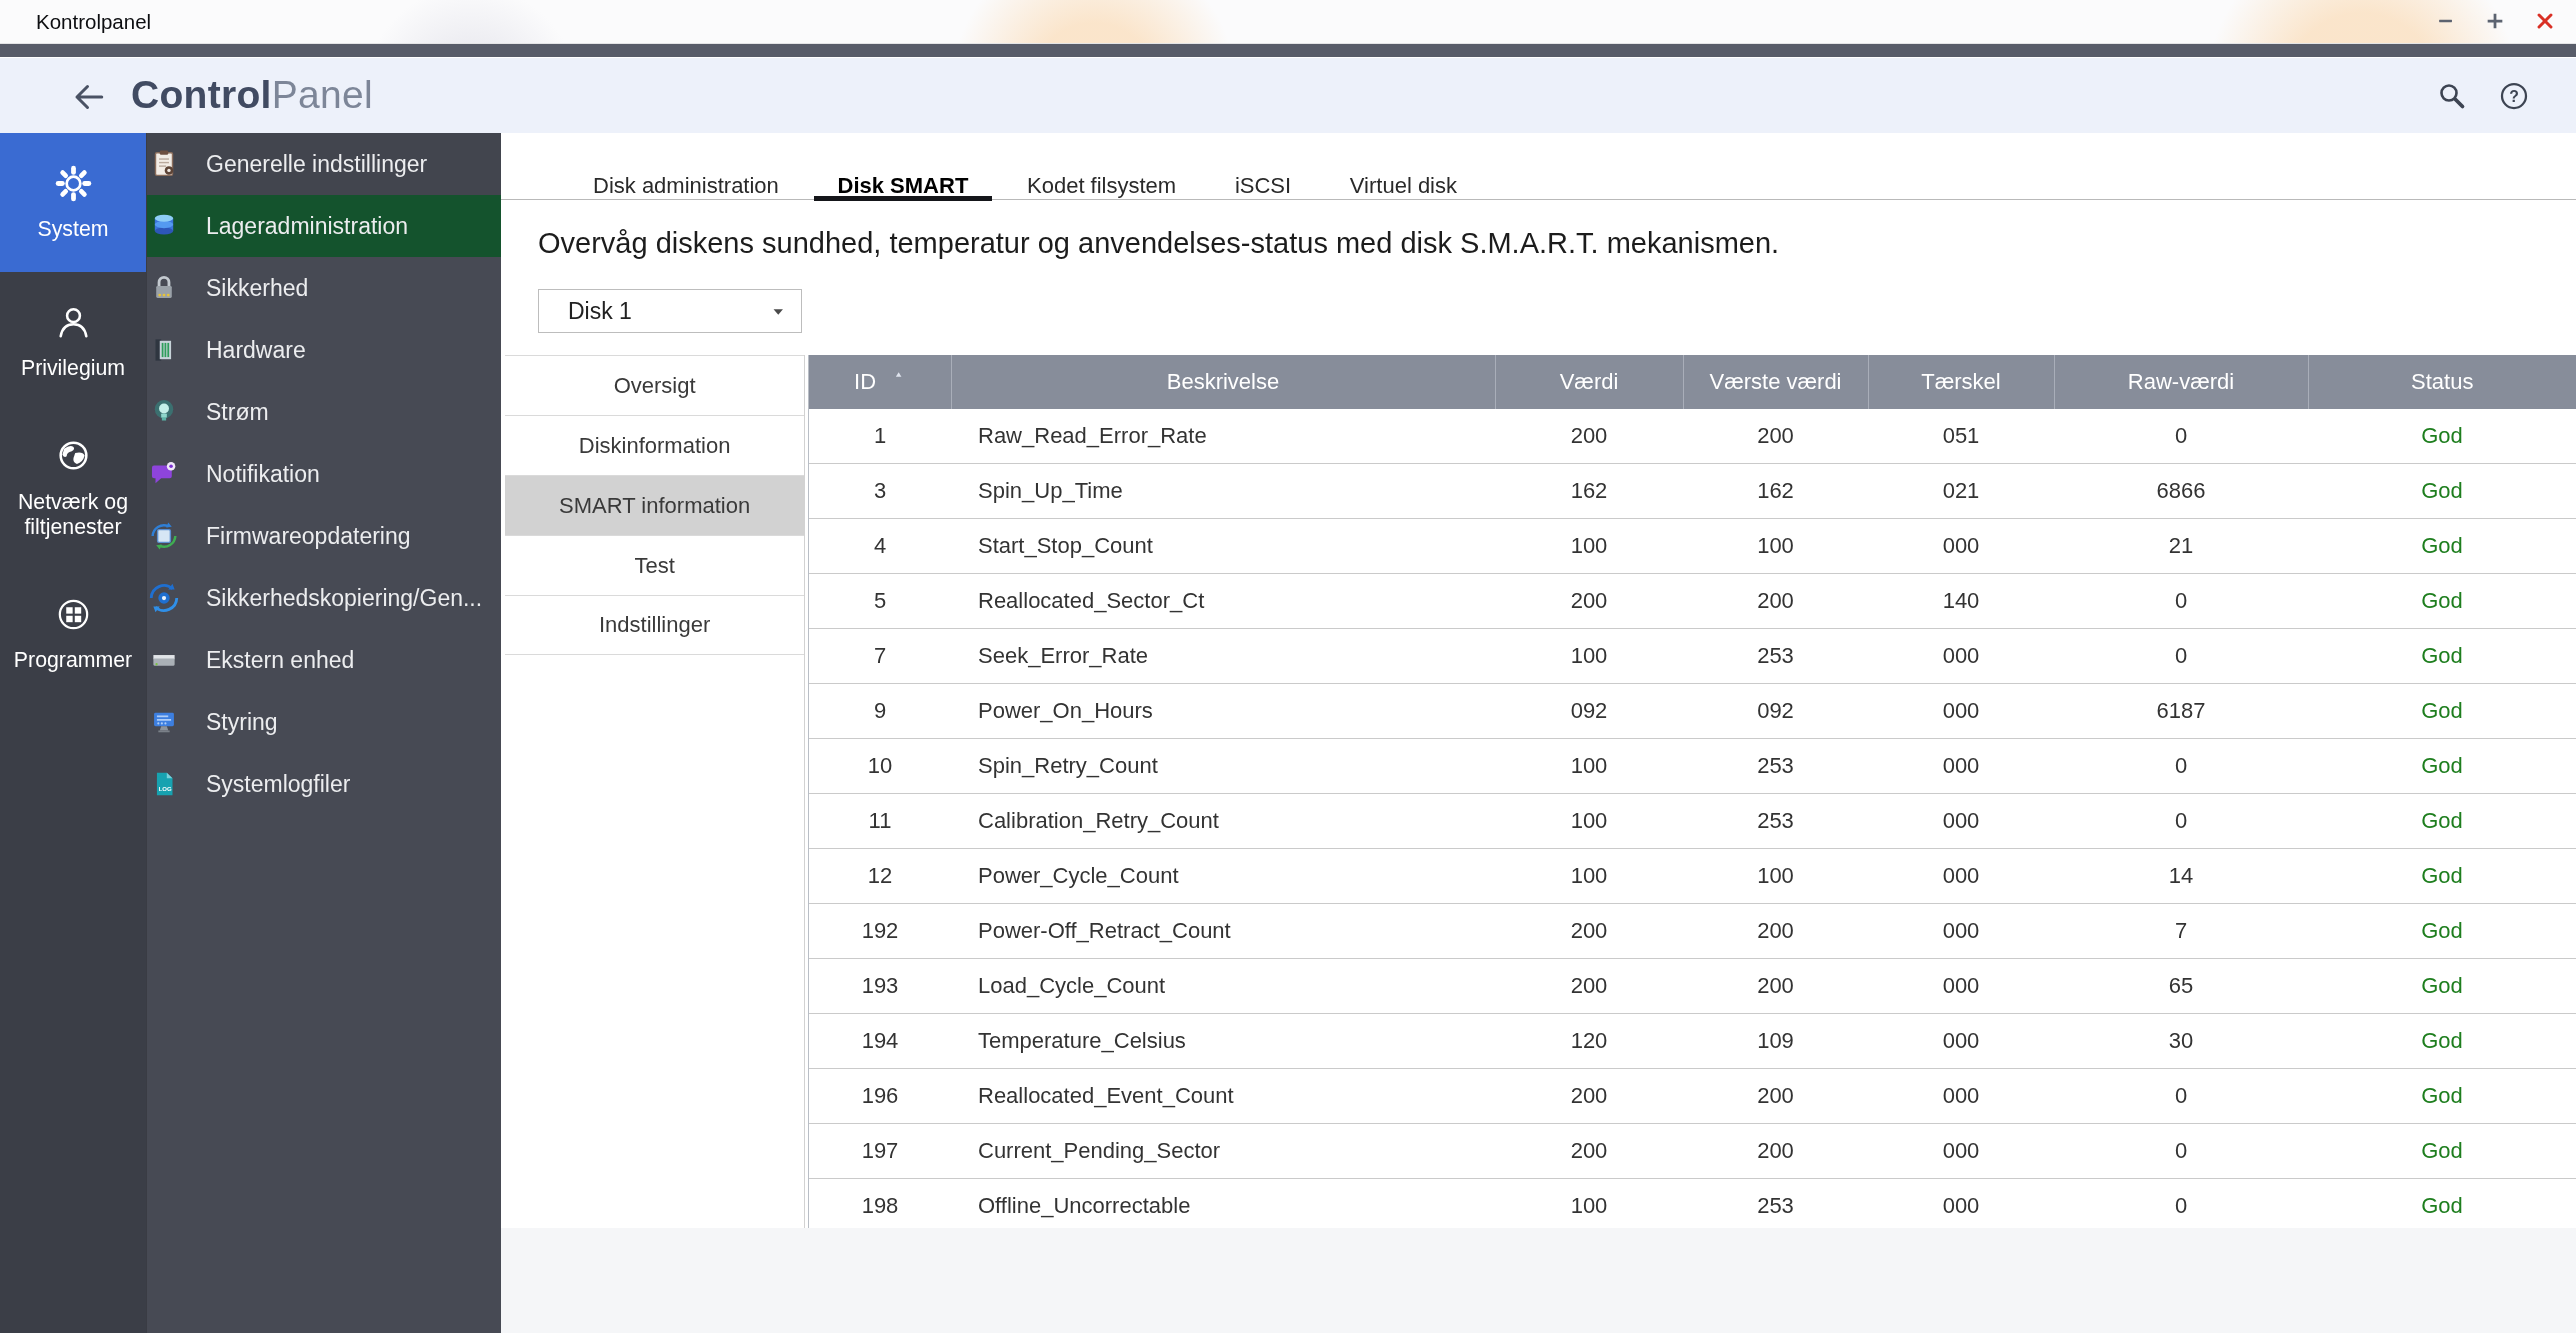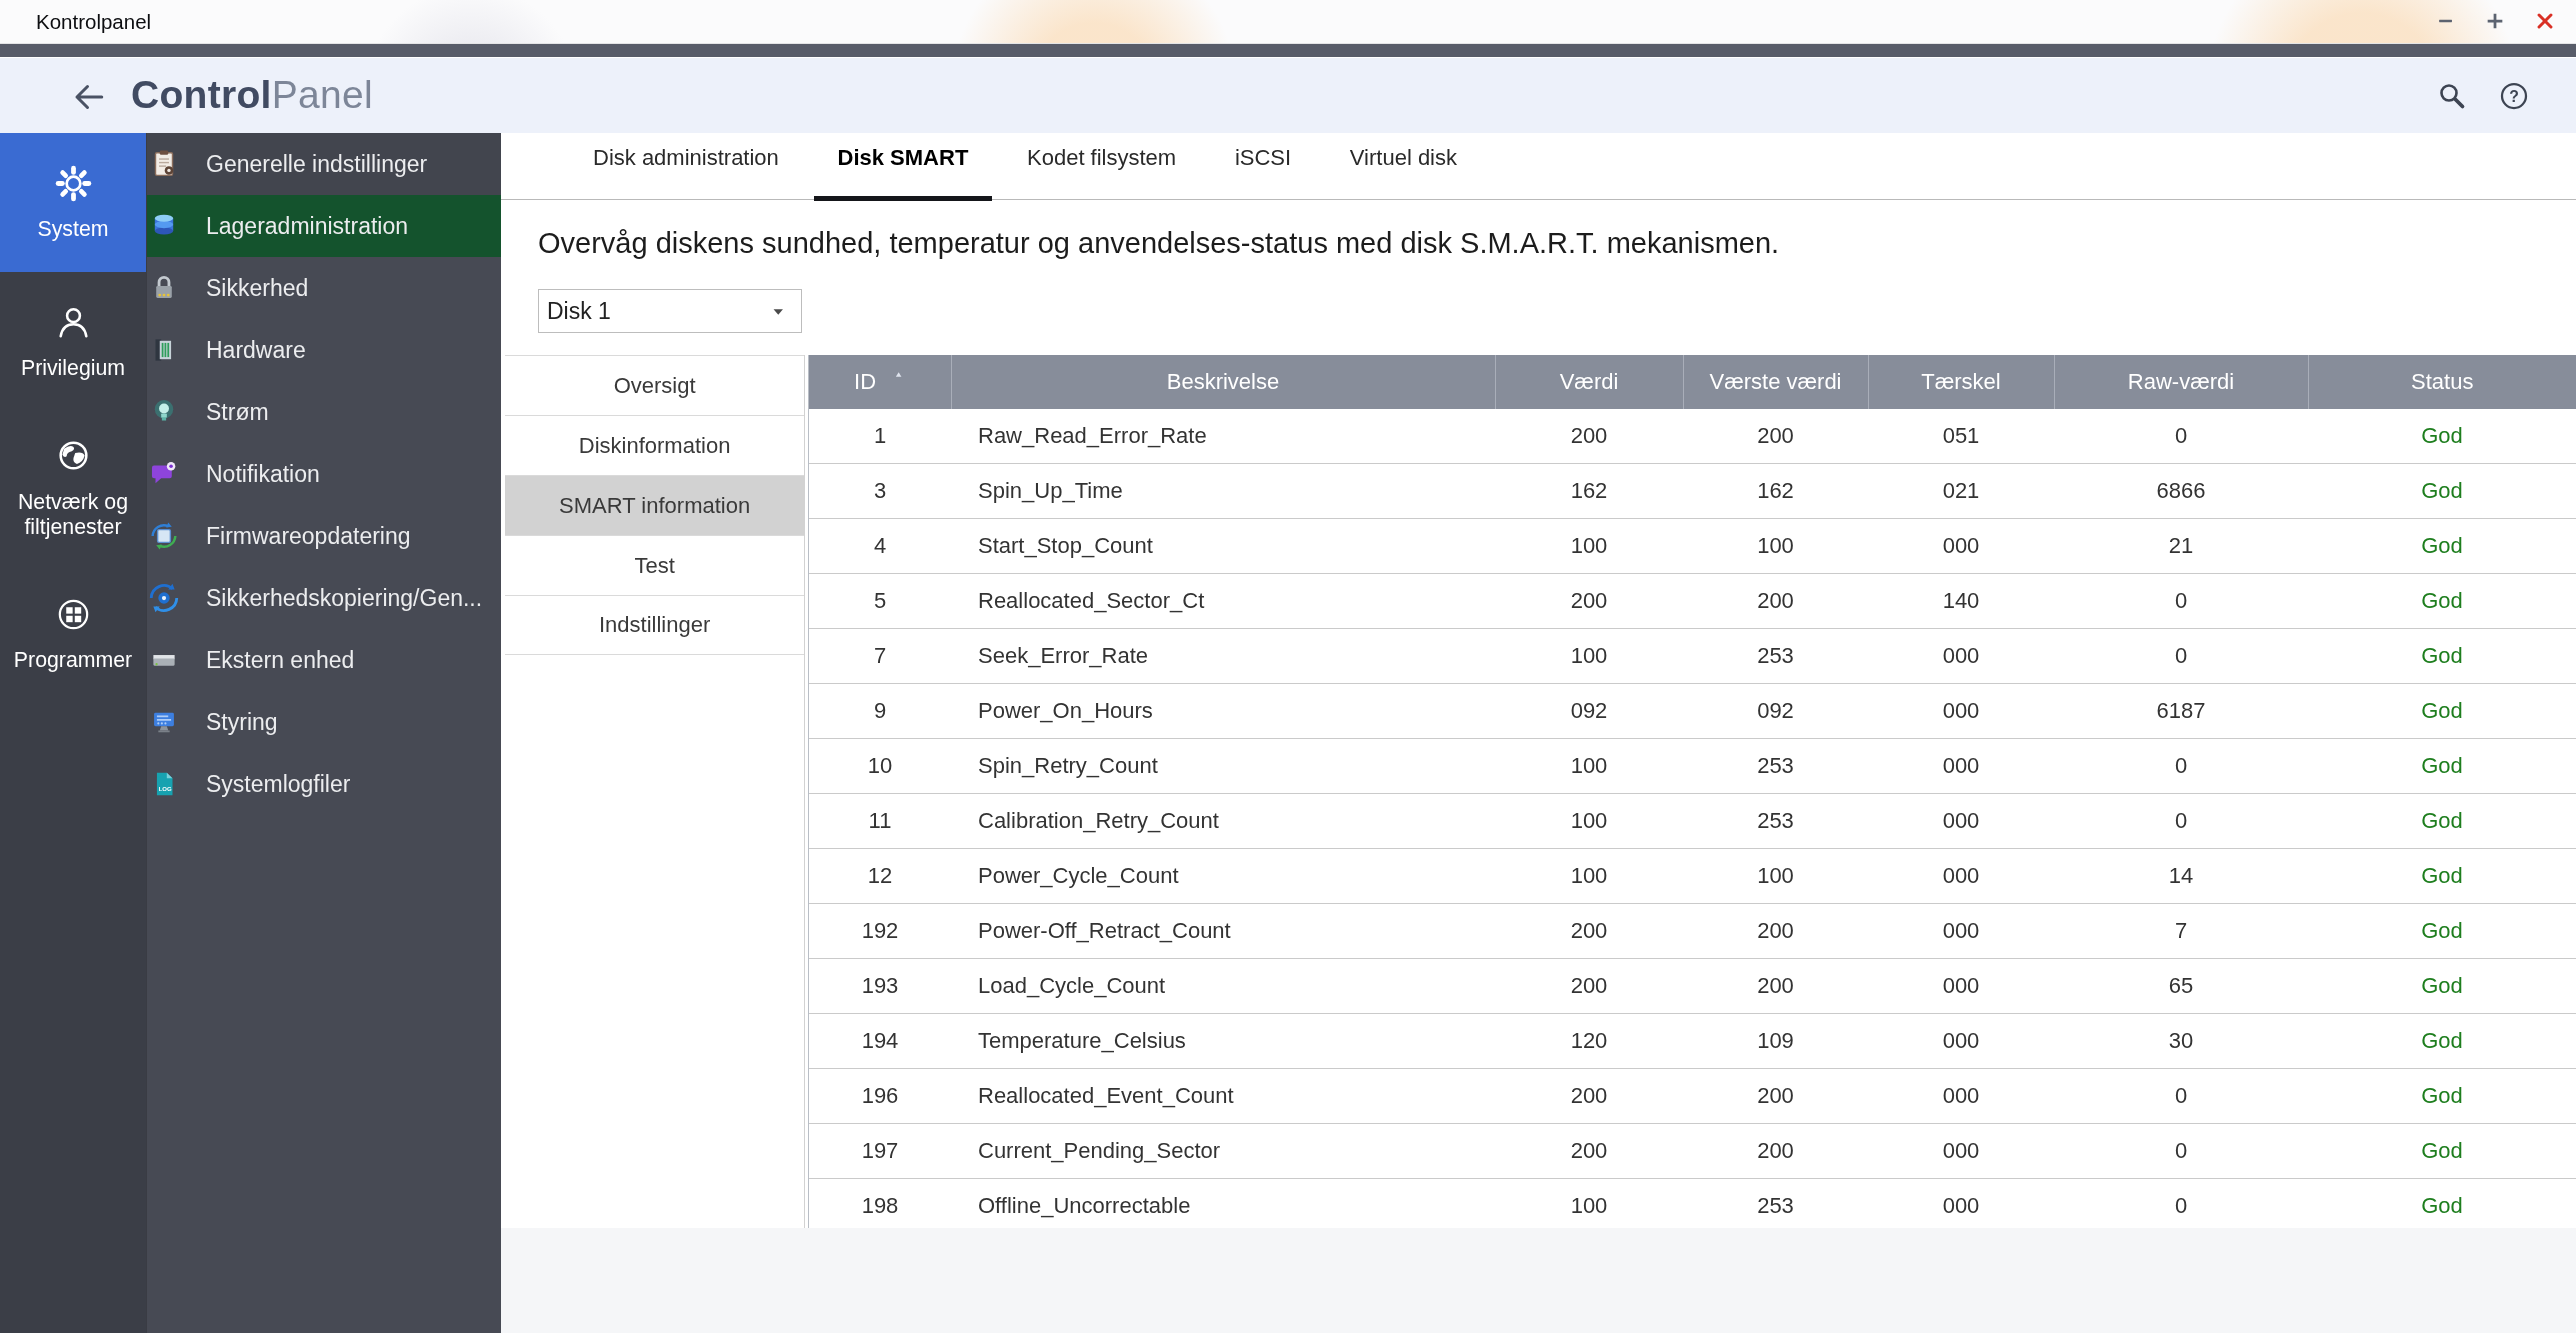--- a/index.html
+++ b/index.html
@@ -59,30 +59,30 @@
   .item:first-child{background:#42454e}
   .item.selected{background:#14532d}
   .item-icon{width:34px;height:34px;flex:0 0 34px}
   .item-label{white-space:nowrap;overflow:hidden}
 
   
   .content{position:absolute;left:501px;top:0;right:0;height:100%;background:#fff}
 
   .tabs{height:67px;display:flex;align-items:stretch;padding-left:68px;
         border-bottom:1.8px solid #b9b9b9;box-sizing:border-box}
-  .tab{position:relative;display:flex;align-items:flex-start;padding:12px 24px;margin-right:10.7px;
+  .tab{position:relative;display:flex;align-items:flex-end;padding:0 24px;margin-right:10.7px;
        font-size:22px;color:#2a2a2a;white-space:nowrap;cursor:default}
   .tab.active{font-weight:700;color:#000}
   .tab.active::after{content:"";position:absolute;left:0;right:0;bottom:-1.8px;height:4.4px;background:#15161a}
 
   .desc{margin:27px 0 0 37px;font-size:29px;color:#1c1c1c}
 
   .disksel{position:relative;margin:29px 0 0 37px;width:264px;height:44px;box-sizing:border-box;
            border:1.8px solid #bdbdbd;background:#fff;display:flex;align-items:center;
-           padding-left:8px;font-size:23px;color:#222;cursor:default}
+           padding-left:29px;font-size:23px;color:#222;cursor:default}
   .disksel .caret{position:absolute;right:12.5px;top:11.6px;width:20.5px;height:20.5px}
 
   .subnav{position:absolute;left:3.6px;top:222px;width:300px;background:#fff}
   .srow{height:60px;display:flex;align-items:center;justify-content:center;
         font-size:22px;color:#3a3a3a;border-top:0.9px solid #dadada;box-sizing:border-box;cursor:default}
   .srow:last-child{border-bottom:0.9px solid #dadada}
   .srow.selected{background:#d2d2d2}
 
   .vdiv{position:absolute;left:303px;top:222px;width:0.9px;height:1006px;background:#d2d2d2}
 

